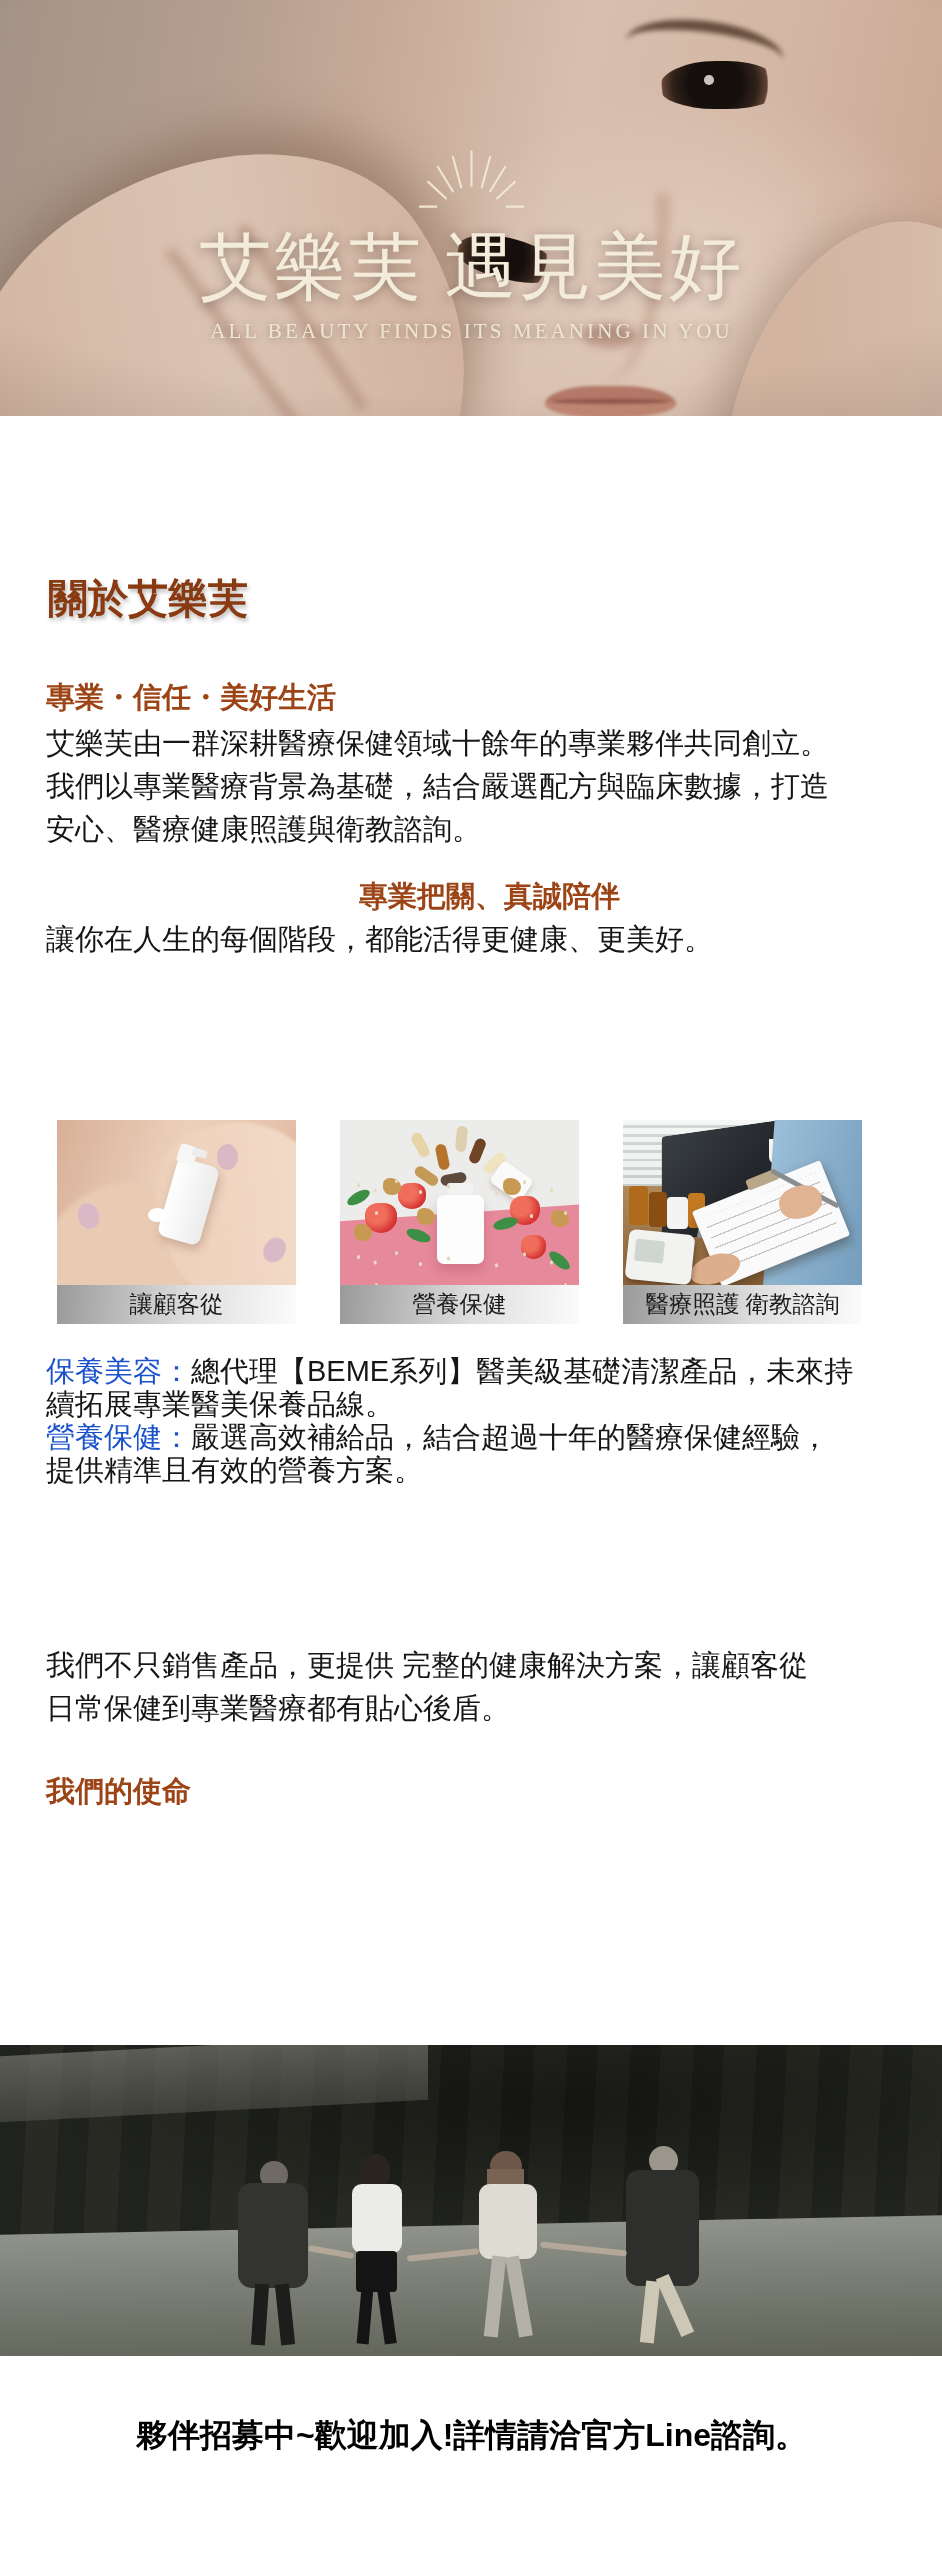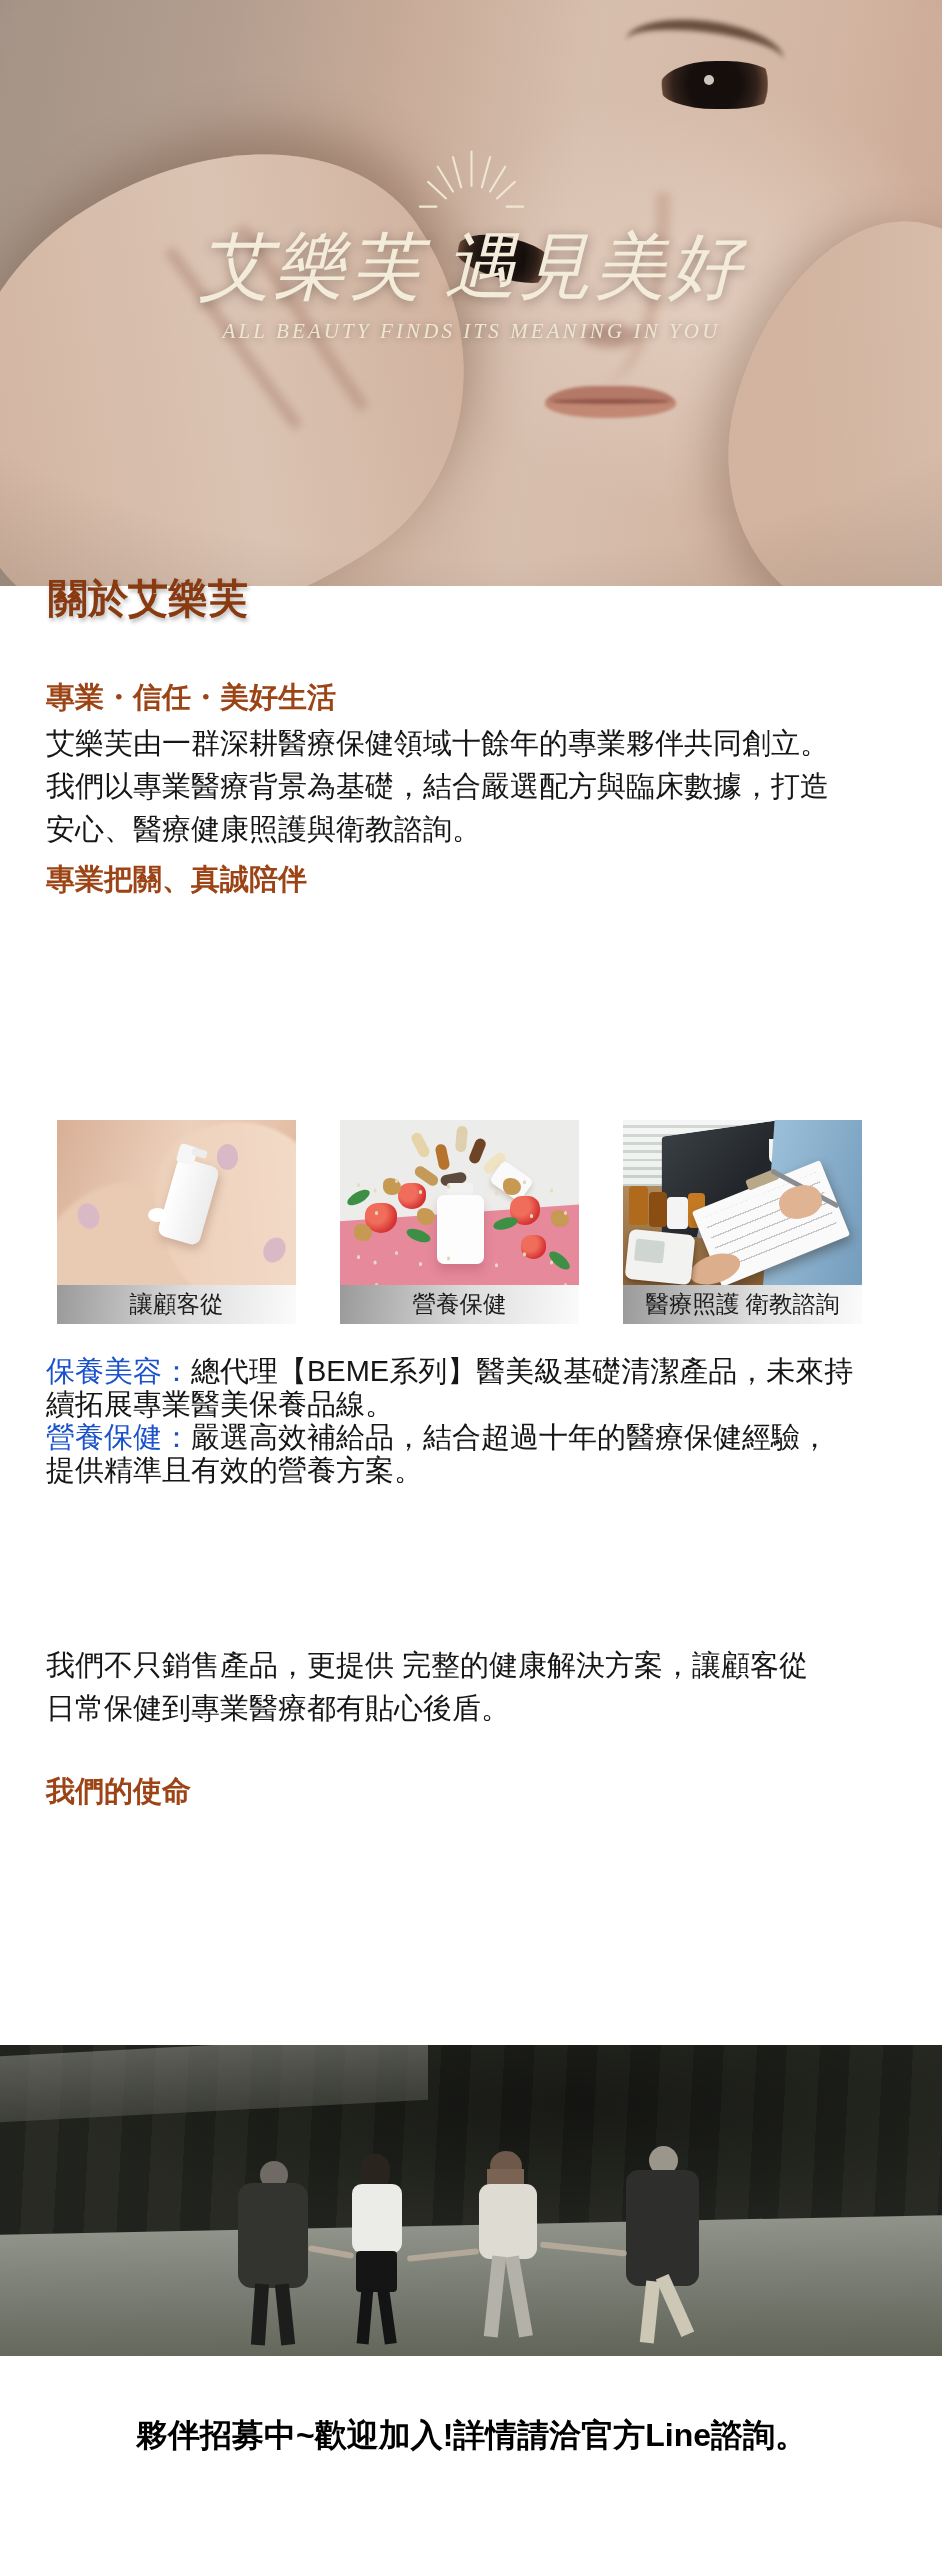--- a/index.html
+++ b/index.html
@@ -1,20 +1,20 @@
 <!DOCTYPE html>
 <html style="font-size:11px"><head>
 <meta charset="utf-8">
 <style>
   html,body{margin:0;padding:0;background:#ffffff;}
   .page{position:relative;width:943px;height:2576px;background:#fff;overflow:hidden;
         font-family:"Liberation Sans","DejaVu Sans",sans-serif;color:#151515;}
 
   
-  .hero{position:absolute;left:0;top:0;width:943px;height:586px;overflow:hidden;font-style:italic;}
+  .hero{position:absolute;left:0;top:0;width:943px;height:416px;overflow:hidden;}
   .h-bg{position:absolute;inset:0;
     background:linear-gradient(100deg,#b3a294 0%,#c4ad9d 22%,#dcbda9 40%,#ecd2c0 58%,#e8c9b5 78%,#ddb7a2 100%);}
   .h-cheek{position:absolute;left:442px;top:83px;width:524px;height:428px;border-radius:50%;
     background:radial-gradient(closest-side,rgba(250,228,212,.95),rgba(250,228,212,0));}
   .h-browR{position:absolute;left:625px;top:21px;width:159px;height:48px;border-radius:50%;
     border-top:11px solid rgba(90,64,46,.85);transform:rotate(7deg);filter:blur(2.8px);}
   .h-eye{position:absolute;background:radial-gradient(circle at 45% 48%,#140e0c 0 36%,#32231c 58%,#6b4a3a 72%,rgba(107,74,58,0) 74%);
     border-radius:50% 50% 50% 50%/62% 62% 48% 48%;}
   .h-eyeR{left:659px;top:61px;width:124px;height:48px;}
   .h-eyeL{left:455px;top:238px;width:104px;height:41px;transform:rotate(14deg);}
@@ -46,21 +46,21 @@
   .hero-sub{position:absolute;left:0;top:319px;width:100%;text-align:center;
     font-family:"Liberation Serif","DejaVu Serif",serif;font-size:21px;letter-spacing:3.1px;
     color:#eee6d2;text-shadow:0 1.4px 7px rgba(60,40,30,.4);}
 
   
   .about-h{position:absolute;left:48px;top:571px;margin:0;font-size:40px;font-weight:bold;
     color:#8a3a10;text-shadow:1.4px 2.8px 4.1px rgba(0,0,0,.28);}
   .about-text{position:absolute;left:46px;top:676px;width:887px;}
   .sub-h{margin:0;font-size:29px;line-height:43px;font-weight:bold;color:#9c4416;}
   .body-p{margin:0;font-size:29px;line-height:43px;font-weight:500;color:#161616;white-space:pre-line;}
-  .mt4{margin-top:2.8px;} .mt12{margin-top:8.3px;} .mt10{margin-top:7px;}
+  .mt4{margin-top:2.8px;} .mt12{margin-top:8.3px;} .mt10{margin-top:24px;text-align:center;}
 
   
   .cards{position:absolute;left:57px;top:1120px;display:flex;gap:44px;}
   .card{margin:0;width:239px;}
   .photo{position:relative;width:239px;height:165px;overflow:hidden;}
   .caption-bar{height:39px;line-height:39px;text-align:center;
     background:linear-gradient(95deg,#9a9a9a 0%,#dedede 55%,#fbfbfb 100%);
     font-family:"Liberation Serif","DejaVu Serif",serif;font-size:23.5px;color:#1c1c1c;}
 
   
@@ -186,20 +186,21 @@
   </header>
 
   <h2 class="about-h">關於艾樂芙</h2>
 
   <section class="about-text">
     <h3 class="sub-h">專業・信任・美好生活</h3>
     <p class="body-p mt4">艾樂芙由一群深耕醫療保健領域十餘年的專業夥伴共同創立。
 我們以專業醫療背景為基礎，結合嚴選配方與臨床數據，打造
 安心、醫療健康照護與衛教諮詢。</p>
     <h3 class="sub-h mt10">專業把關、真誠陪伴</h3>
+    <p class="body-p">讓你在人生的每個階段，都能活得更健康、更美好。</p>
   </section>
 
   <section class="cards">
 
     <figure class="card">
       <div class="photo ph1">
         <div class="p1-f1"></div>
         <div class="p1-hand"></div>
         <div class="p1-nail" style="left:160px;top:23.5px;"></div>
         <div class="p1-nail" style="left:207px;top:117px;transform:rotate(30deg);"></div>

